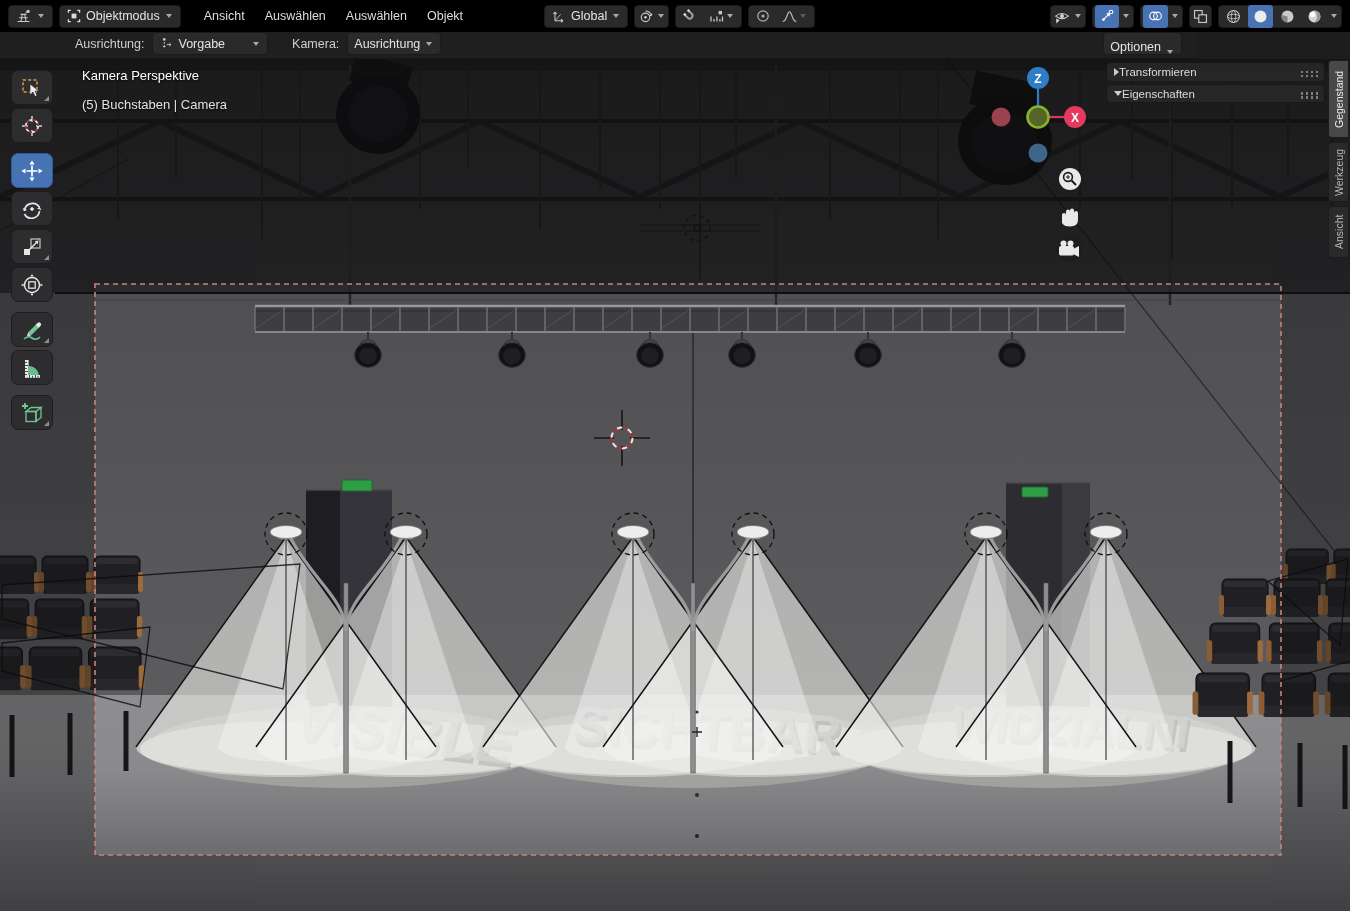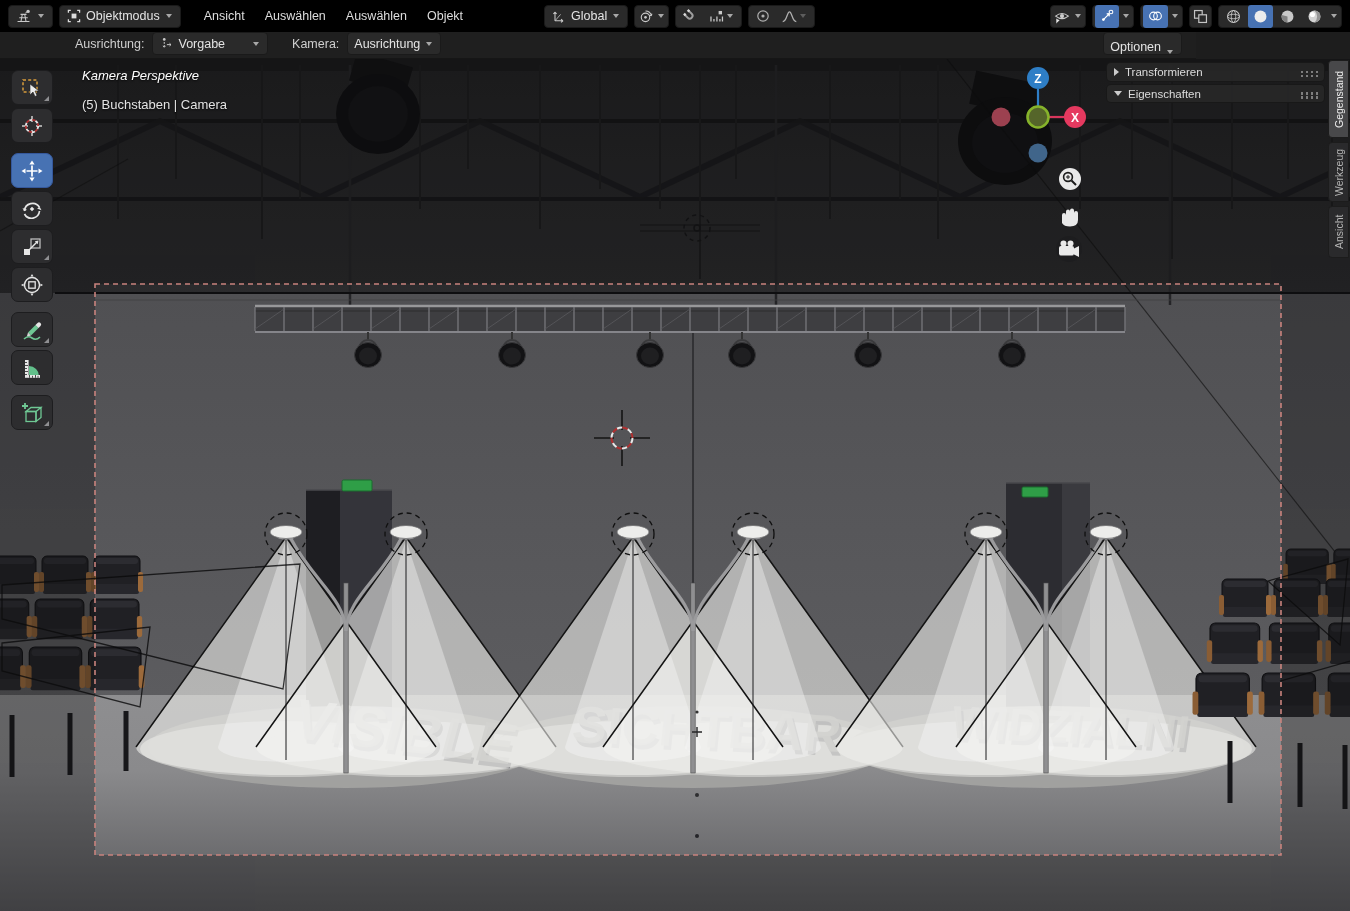--- a/index.html
+++ b/index.html
@@ -29,37 +29,37 @@
     background:rgba(31,31,31,0.96); display:flex; align-items:center; padding-left:75px; gap:8px;
     z-index:25; border-bottom:1px solid #161616; }
   .ts-label { color:#cfcfcf; font-size:12.5px; }
   .ts-right { margin-left:auto; margin-right:14px;align-items:flex-end; }
 
   
   .viewport { position:absolute; left:0; top:59px; width:1350px; height:852px; background:#4b4b4e; }
   svg text { user-select:none; }
 
   .vp-overlay { position:absolute; left:82px; top:9px; z-index:10; text-shadow:0 1px 2px rgba(0,0,0,.75); }
-  .vp-line1 { color:#ffffff; font-size:13px;font-style:italic; }
+  .vp-line1 { color:#ffffff; font-size:13px; }
   .vp-line2 { color:#e3e3e3; font-size:13px; margin-top:14px; }
 
   
   .ltoolbar { position:absolute; left:11px; top:11px; width:42px; display:flex; flex-direction:column; z-index:12; }
   .tbtn { position:relative; width:42px; height:35px; background:#2d2d2f; border:1px solid #1d1d1f;
     border-radius:7px; display:flex; align-items:center; justify-content:center; margin-bottom:3px; }
   .tbtn.active { background:#4772b3; border-color:#35589c; }
   .gap8 { margin-bottom:10px; }
   .corner { position:absolute; right:3px; bottom:3px; width:0; height:0;
     border-left:5px solid transparent; border-bottom:5px solid #8f8f92; }
 
   
   .npanel { position:absolute; right:25px; top:3px; width:219px; z-index:12; }
   .prow { display:flex; align-items:center; height:20px; background:rgba(40,40,40,0.88);
     border:1px solid rgba(15,15,15,0.55); border-radius:5px; margin-bottom:2px; padding:0 7px;
-    color:#dcdcdc; font-size:11.5px; gap:6px; }
+    color:#dcdcdc; font-size:11.5px; }
   .tri-r { width:0; height:0; border-top:4px solid transparent; border-bottom:4px solid transparent;
     border-left:5px solid #cccccc; }
   .tri-d { width:0; height:0; border-left:4px solid transparent; border-right:4px solid transparent;
     border-top:5px solid #cccccc; }
   .dots { width:2.5px; height:2.5px; background:#7e7e7e; margin-left:auto; margin-right:14px;
     box-shadow:5px 0 #7e7e7e,10px 0 #7e7e7e,15px 0 #7e7e7e,0 4px #7e7e7e,5px 4px #7e7e7e,10px 4px #7e7e7e,15px 4px #7e7e7e; }
 
   
   .ntabs { position:absolute; right:0; top:1px; width:22px; display:flex; flex-direction:column; z-index:12; }
   .ntab { writing-mode:vertical-rl; transform:rotate(180deg); display:flex; align-items:center; justify-content:center;

